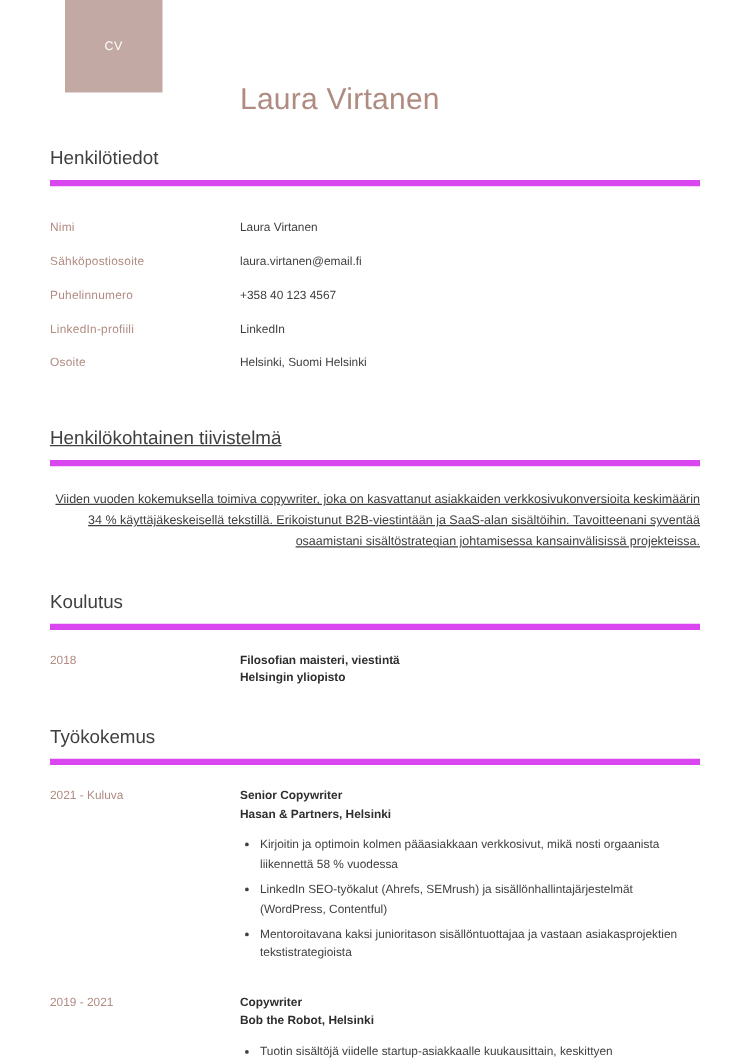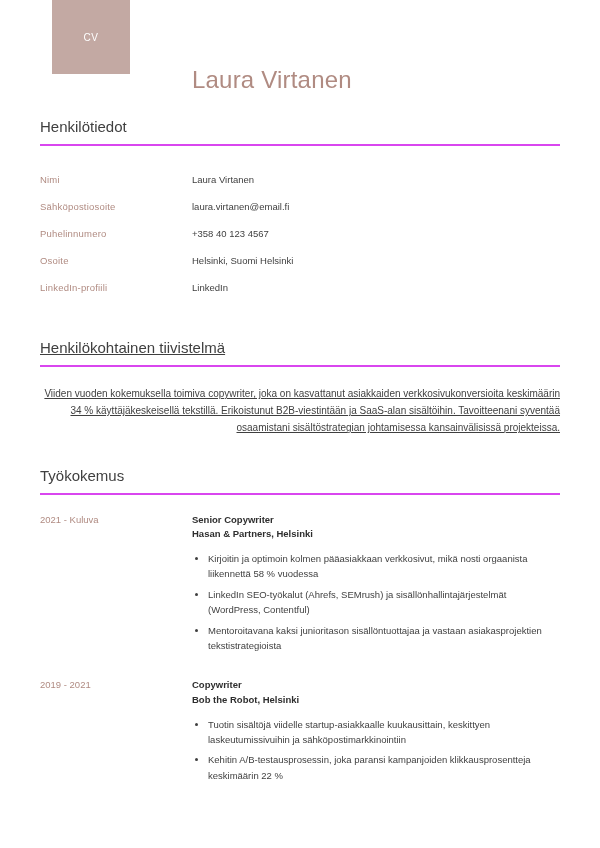--- a/index.html
+++ b/index.html
@@ -56,21 +56,21 @@
 
   
   .section {
     margin: 0 40px;
   }
   .section-title {
     font-size: 15px;
     font-weight: 400;
     color: #3f3f3f;
     padding-bottom: 9px;
-    border-bottom: 2px solid #d946ef;
+    border-bottom: 5px solid #d946ef;
     margin: 0;
   }
   .sec-personal { margin-top: 20px; }
   .sec-summary  { margin-top: 30px; text-decoration: underline; }
   .sec-education{ margin-top: 30px; }
   .sec-experience{ margin-top: 30px; }
 
   
   .info-table {
     width: 100%;
@@ -164,36 +164,46 @@
         </tr>
         <tr>
           <td class="info-label">Sähköpostiosoite</td>
           <td class="info-value">laura.virtanen@email.fi</td>
         </tr>
         <tr>
           <td class="info-label">Puhelinnumero</td>
           <td class="info-value">+358 40 123 4567</td>
         </tr>
         <tr>
+          <td class="info-label">LinkedIn-profiili</td>
+          <td class="info-value">LinkedIn</td>
+        </tr>
+        <tr>
           <td class="info-label">Osoite</td>
           <td class="info-value">Helsinki, Suomi Helsinki</td>
-        </tr>
-        <tr>
-          <td class="info-label">LinkedIn-profiili</td>
-          <td class="info-value">LinkedIn</td>
         </tr>
       </tbody>
     </table>
   </div>
 
   <div class="section sec-summary">
     <h2 class="section-title">Henkilökohtainen tiivistelmä</h2>
     <p class="summary-text">Viiden vuoden kokemuksella toimiva copywriter, joka on kasvattanut asiakkaiden verkkosivukonversioita keskimäärin 34 % käyttäjäkeskeisellä tekstillä. Erikoistunut B2B-viestintään ja SaaS-alan sisältöihin. Tavoitteenani syventää osaamistani sisältöstrategian johtamisessa kansainvälisissä projekteissa.</p>
   </div>
 
+  <div class="section sec-education">
+    <h2 class="section-title">Koulutus</h2>
+    <div class="entry">
+      <div class="entry-date">2018</div>
+      <div class="entry-body">
+        <div class="entry-title">Filosofian maisteri, viestintä</div>
+        <div class="entry-org">Helsingin yliopisto</div>
+      </div>
+    </div>
+  </div>
 
   <div class="section sec-experience">
     <h2 class="section-title">Työkokemus</h2>
 
     <div class="entry">
       <div class="entry-date">2021 - Kuluva</div>
       <div class="entry-body">
         <div class="entry-title">Senior Copywriter</div>
         <div class="entry-org">Hasan &amp; Partners, Helsinki</div>
         <ul class="bullets">

